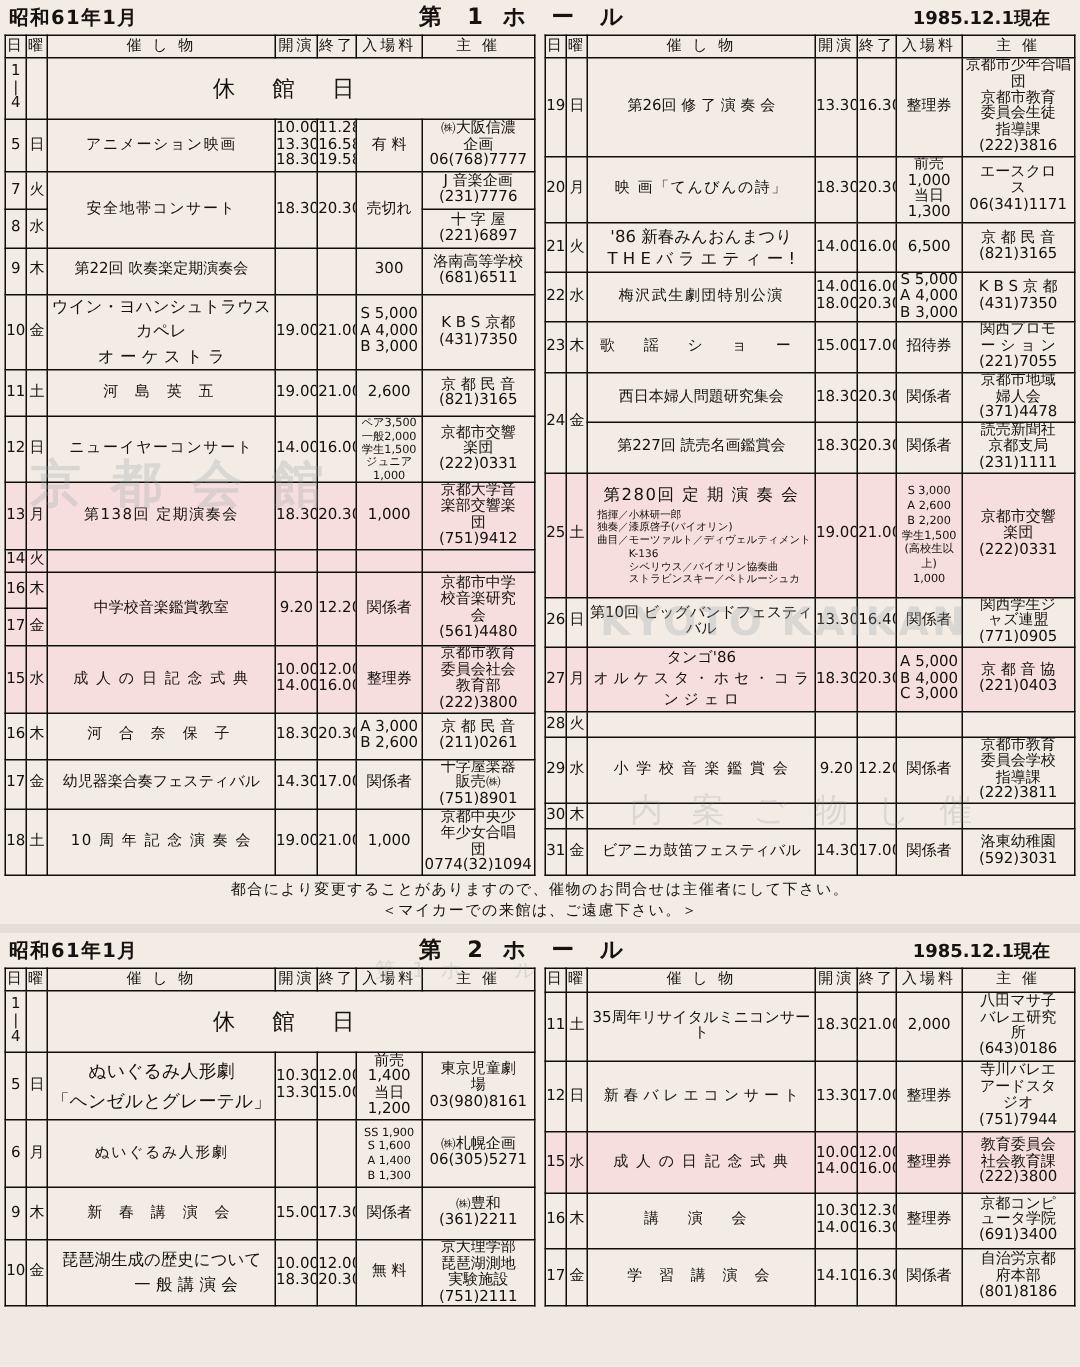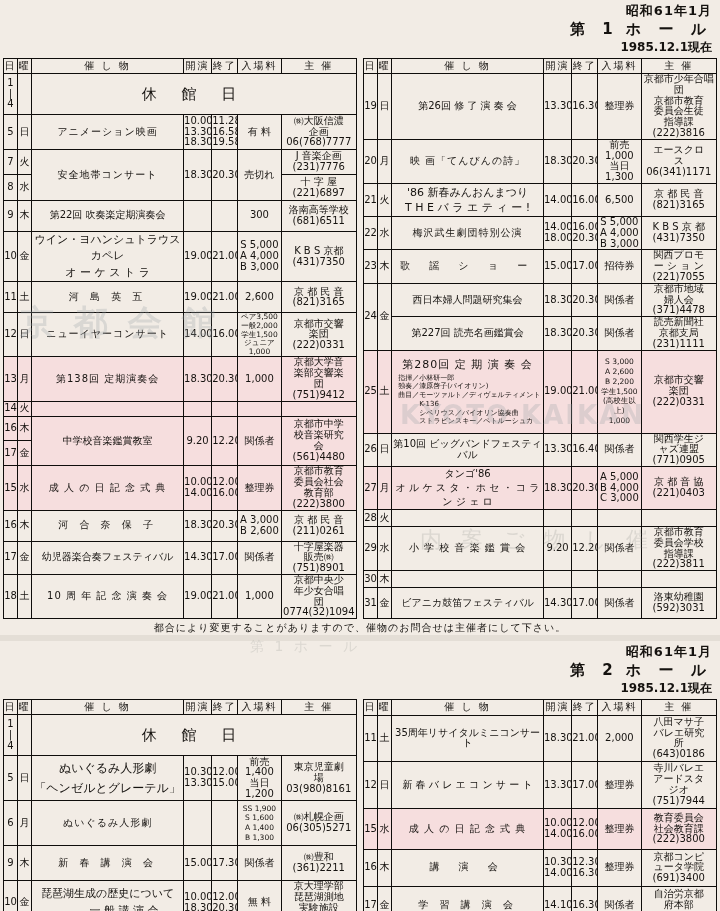--- a/index.html
+++ b/index.html
@@ -9,22 +9,21 @@
     font-family:"DejaVu Sans","Liberation Sans",sans-serif;
     font-size:11px;color:#15120f;
     overflow:hidden;
   }
   .page{position:relative;width:720px;height:911px;background:#efe9e2;}
 
   
   .panel{position:relative;background:#f2ece5;}
   .hall-head{
     display:flex;align-items:flex-end;justify-content:space-between;
-    padding:2px 8px 2px 6px;
-    flex-direction:column;
+    padding:2px 20px 2px 6px;
   }
   .hall-head .left{font-size:13px;font-weight:bold;letter-spacing:1px;}
   .hall-head .center{font-size:15px;font-weight:bold;letter-spacing:6px;}
   .hall-head .center .num{letter-spacing:2px;}
   .hall-head .right{font-size:12px;font-weight:bold;}
 
   
   table{border-collapse:collapse;table-layout:fixed;}
   .sched{width:357px;}
   .sched td,.sched th{
@@ -487,20 +486,21 @@
           <td class="c-end">17.00</td>
           <td class="c-fee">関係者</td>
           <td class="c-host host" style="white-space: pre-line;">洛東幼稚園
 (592)3031</td>
         </tr>
       </tbody>
         </table>
     </div>
 
     <div class="note">都合により変更することがありますので、催物のお問合せは主催者にして下さい。</div>
+    <div class="note2">＜マイカーでの来館は、ご遠慮下さい。＞</div>
   </div>
 
   <div class="divider"></div>
 
   <div class="panel">
     <div class="hall-head">
       <div class="left">昭和61年1月</div>
       <div class="center">
         <span>第</span>
         <span class="num">2</span>

